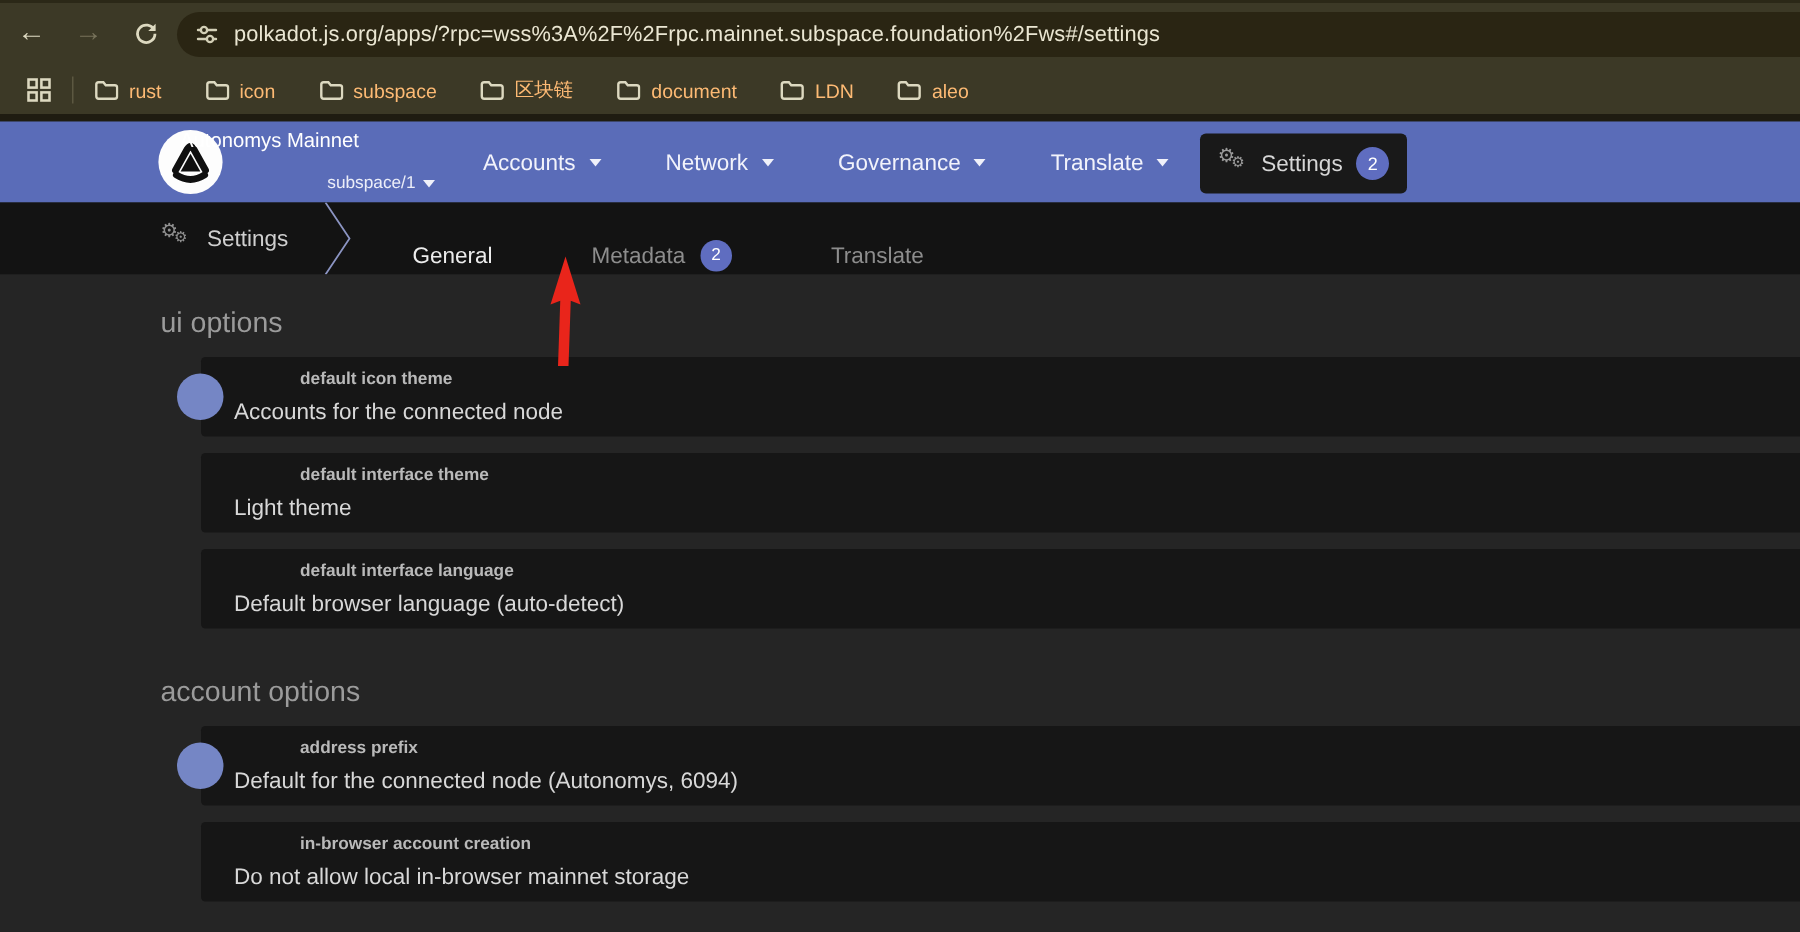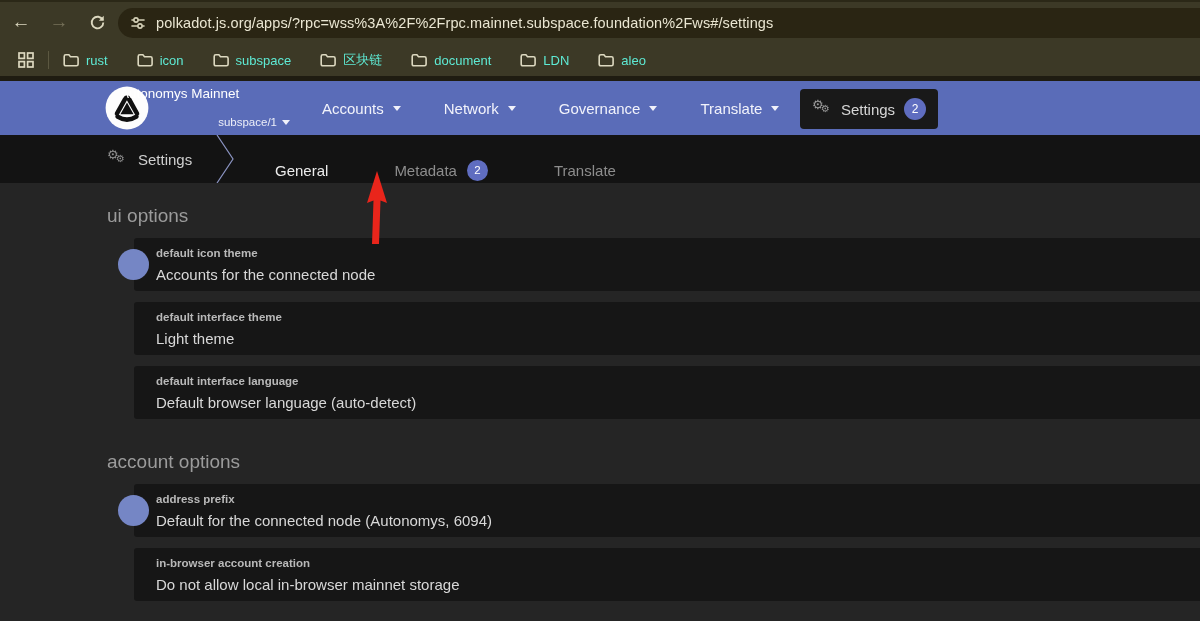--- a/index.html
+++ b/index.html
@@ -18,21 +18,21 @@
     font-size:19px;color:var(--toolbar-text);margin-left:4px;border-radius:50%;}
   .nav-btn.dim{color:var(--toolbar-dim);}
   .urlbar{position:absolute;left:118px;top:6px;right:-18px;height:30px;background:var(--urlbar-bg);
     border-radius:15px;display:flex;align-items:center;}
   .urlbar .tune{margin-left:12px;display:flex;}
   .url-text{margin-left:10px;color:#eae6d2;font-size:14.5px;letter-spacing:.1px;white-space:nowrap;}
   .bookmarks{position:absolute;left:0;top:40px;width:1200px;height:36px;display:flex;align-items:center;}
   .apps-grid{margin-left:17px;display:flex;}
   .bm-sep{width:1px;height:18px;background:#5c5841;margin:0 14px 0 13px;}
   .bm-list{display:flex;align-items:center;gap:29px;}
-  .bm-item{display:flex;align-items:center;gap:7px;color:#5eead4;font-size:13px;cursor:default;}
+  .bm-item{display:flex;align-items:center;gap:7px;color:#fdba74;font-size:13px;cursor:default;}
 
   
   .gap-strip{position:absolute;left:0;top:76px;width:1200px;height:5px;background:#1f1c11;}
   .app-header{position:absolute;left:0;top:81px;width:1200px;height:54px;background:var(--header-bg);}
   .logo{position:absolute;left:105px;top:5px;width:44px;height:44px;}
   .chain-info{position:absolute;left:120px;top:6px;width:170px;color:#fff;line-height:1;}
   .chain-name{font-size:13.5px;padding-right:17px;}
   .chain-spec{font-size:11.5px;margin-top:16px;color:#eceef8;display:flex;justify-content:flex-end;align-items:center;gap:5px;}
   .chain-block{font-size:17px;margin-top:20px;color:#eceef8;padding-right:17px;}
   .caret{width:0;height:0;border-left:4.5px solid transparent;border-right:4.5px solid transparent;
@@ -65,21 +65,21 @@
 
   
   .main{position:absolute;left:0;top:183px;width:1200px;height:438px;background:var(--main-bg);overflow:hidden;}
   .section{margin-top:20px;}
   .section + .section{margin-top:30px;}
   .section-title{margin-left:107px;color:#9b9b9b;font-size:19px;line-height:26px;font-weight:400;}
   .rows{margin:9px 0 0 134px;}
   .row{position:relative;height:53px;background:var(--card-bg);border-radius:3px 0 0 3px;
     padding:8px 0 0 22px;margin-bottom:11px;cursor:pointer;}
   .identicon{position:absolute;left:-16px;top:11px;width:31px;height:31px;border-radius:50%;background:var(--identicon);}
-  .row-label{font-size:11.5px;font-weight:bold;color:#b9b9b9;line-height:14px;}
+  .row-label{font-size:11.5px;font-weight:bold;color:#b9b9b9;line-height:14px;margin-left:44px;}
   .row-value{font-size:15px;color:#d8d8d8;margin-top:6px;}
 
   .red-arrow{position:absolute;left:360px;top:166px;pointer-events:none;}
   svg .ink{stroke:#ddd9c0;fill:none;stroke-width:1.6;}
 </style>
 </head>
 <body>
 
 <div class="browser">
   <div class="toolbar">

